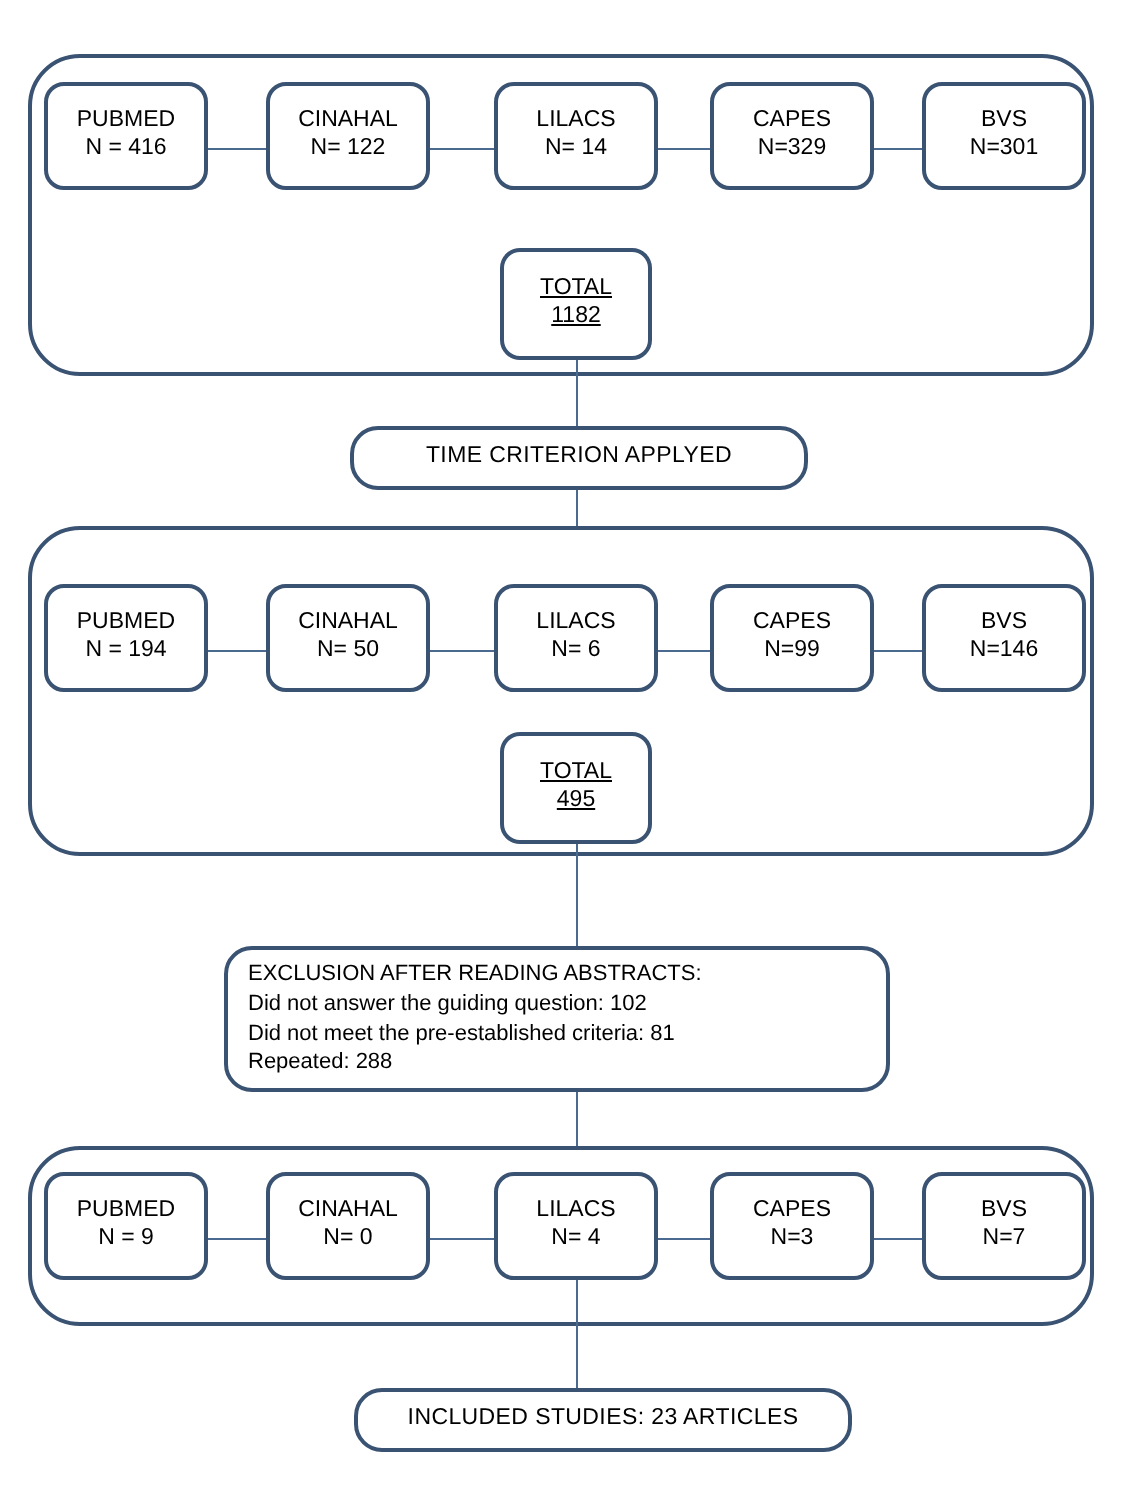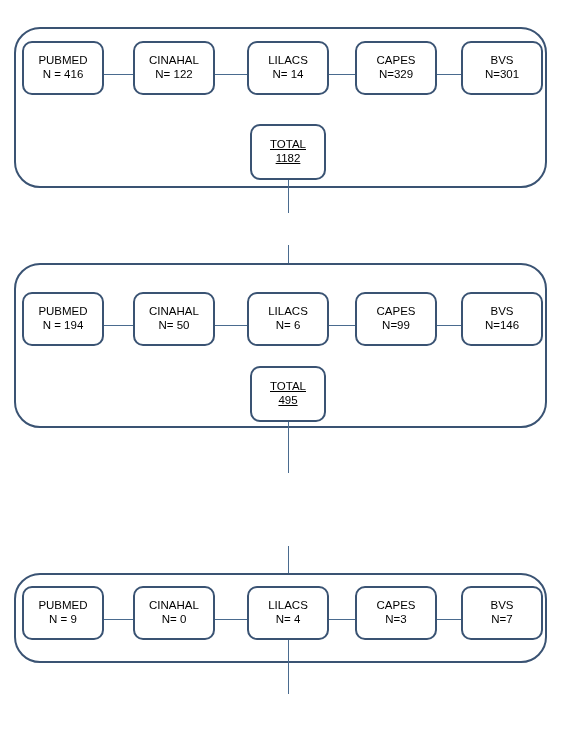--- a/index.html
+++ b/index.html
@@ -138,20 +138,23 @@
   <div class="connector-h" style="left:329px; top:74px; width:26px;"></div>
   <div class="connector-h" style="left:437px; top:74px; width:24px;"></div>
 
   <div class="node total-box" style="left:250px; top:124px;">
     <span class="lines">TOTAL
 1182</span>
   </div>
 
   <div class="connector-v" style="left:288px; top:180px; height:33px;"></div>
 
+  <div class="node banner-box" style="left:175px; top:213px; width:229px; height:32px;">
+    <span>TIME CRITERION APPLYED</span>
+  </div>
 
   <div class="connector-v" style="left:288px; top:245px; height:18px;"></div>
 
   <div class="group-box" style="left:14px; top:263px; width:533px; height:165px;"></div>
 
   <div class="node db-box" style="left:22px; top:292px;">
     <span class="lines">PUBMED
 N = 194</span>
   </div>
   <div class="node db-box" style="left:133px; top:292px;">
@@ -176,20 +179,26 @@
   <div class="connector-h" style="left:329px; top:325px; width:26px;"></div>
   <div class="connector-h" style="left:437px; top:325px; width:24px;"></div>
 
   <div class="node total-box" style="left:250px; top:366px;">
     <span class="lines">TOTAL
 495</span>
   </div>
 
   <div class="connector-v" style="left:288px; top:422px; height:51px;"></div>
 
+  <div class="node text-box" style="left:112px; top:473px; width:333px; height:73px;">
+    <span class="lines">EXCLUSION AFTER READING ABSTRACTS:
+Did not answer the guiding question: 102
+Did not meet the pre-established criteria: 81
+Repeated: 288</span>
+  </div>
 
   <div class="connector-v" style="left:288px; top:546px; height:27px;"></div>
 
   <div class="group-box" style="left:14px; top:573px; width:533px; height:90px;"></div>
 
   <div class="node db-box" style="left:22px; top:586px;">
     <span class="lines">PUBMED
 N = 9</span>
   </div>
   <div class="node db-box" style="left:133px; top:586px;">
@@ -209,14 +218,17 @@
 N=7</span>
   </div>
 
   <div class="connector-h" style="left:104px; top:619px; width:29px;"></div>
   <div class="connector-h" style="left:215px; top:619px; width:32px;"></div>
   <div class="connector-h" style="left:329px; top:619px; width:26px;"></div>
   <div class="connector-h" style="left:437px; top:619px; width:24px;"></div>
 
   <div class="connector-v" style="left:288px; top:640px; height:54px;"></div>
 
+  <div class="node banner-box" style="left:177px; top:694px; width:249px; height:32px;">
+    <span>INCLUDED STUDIES: 23 ARTICLES</span>
+  </div>
 
 </div>
 
 </body></html>

